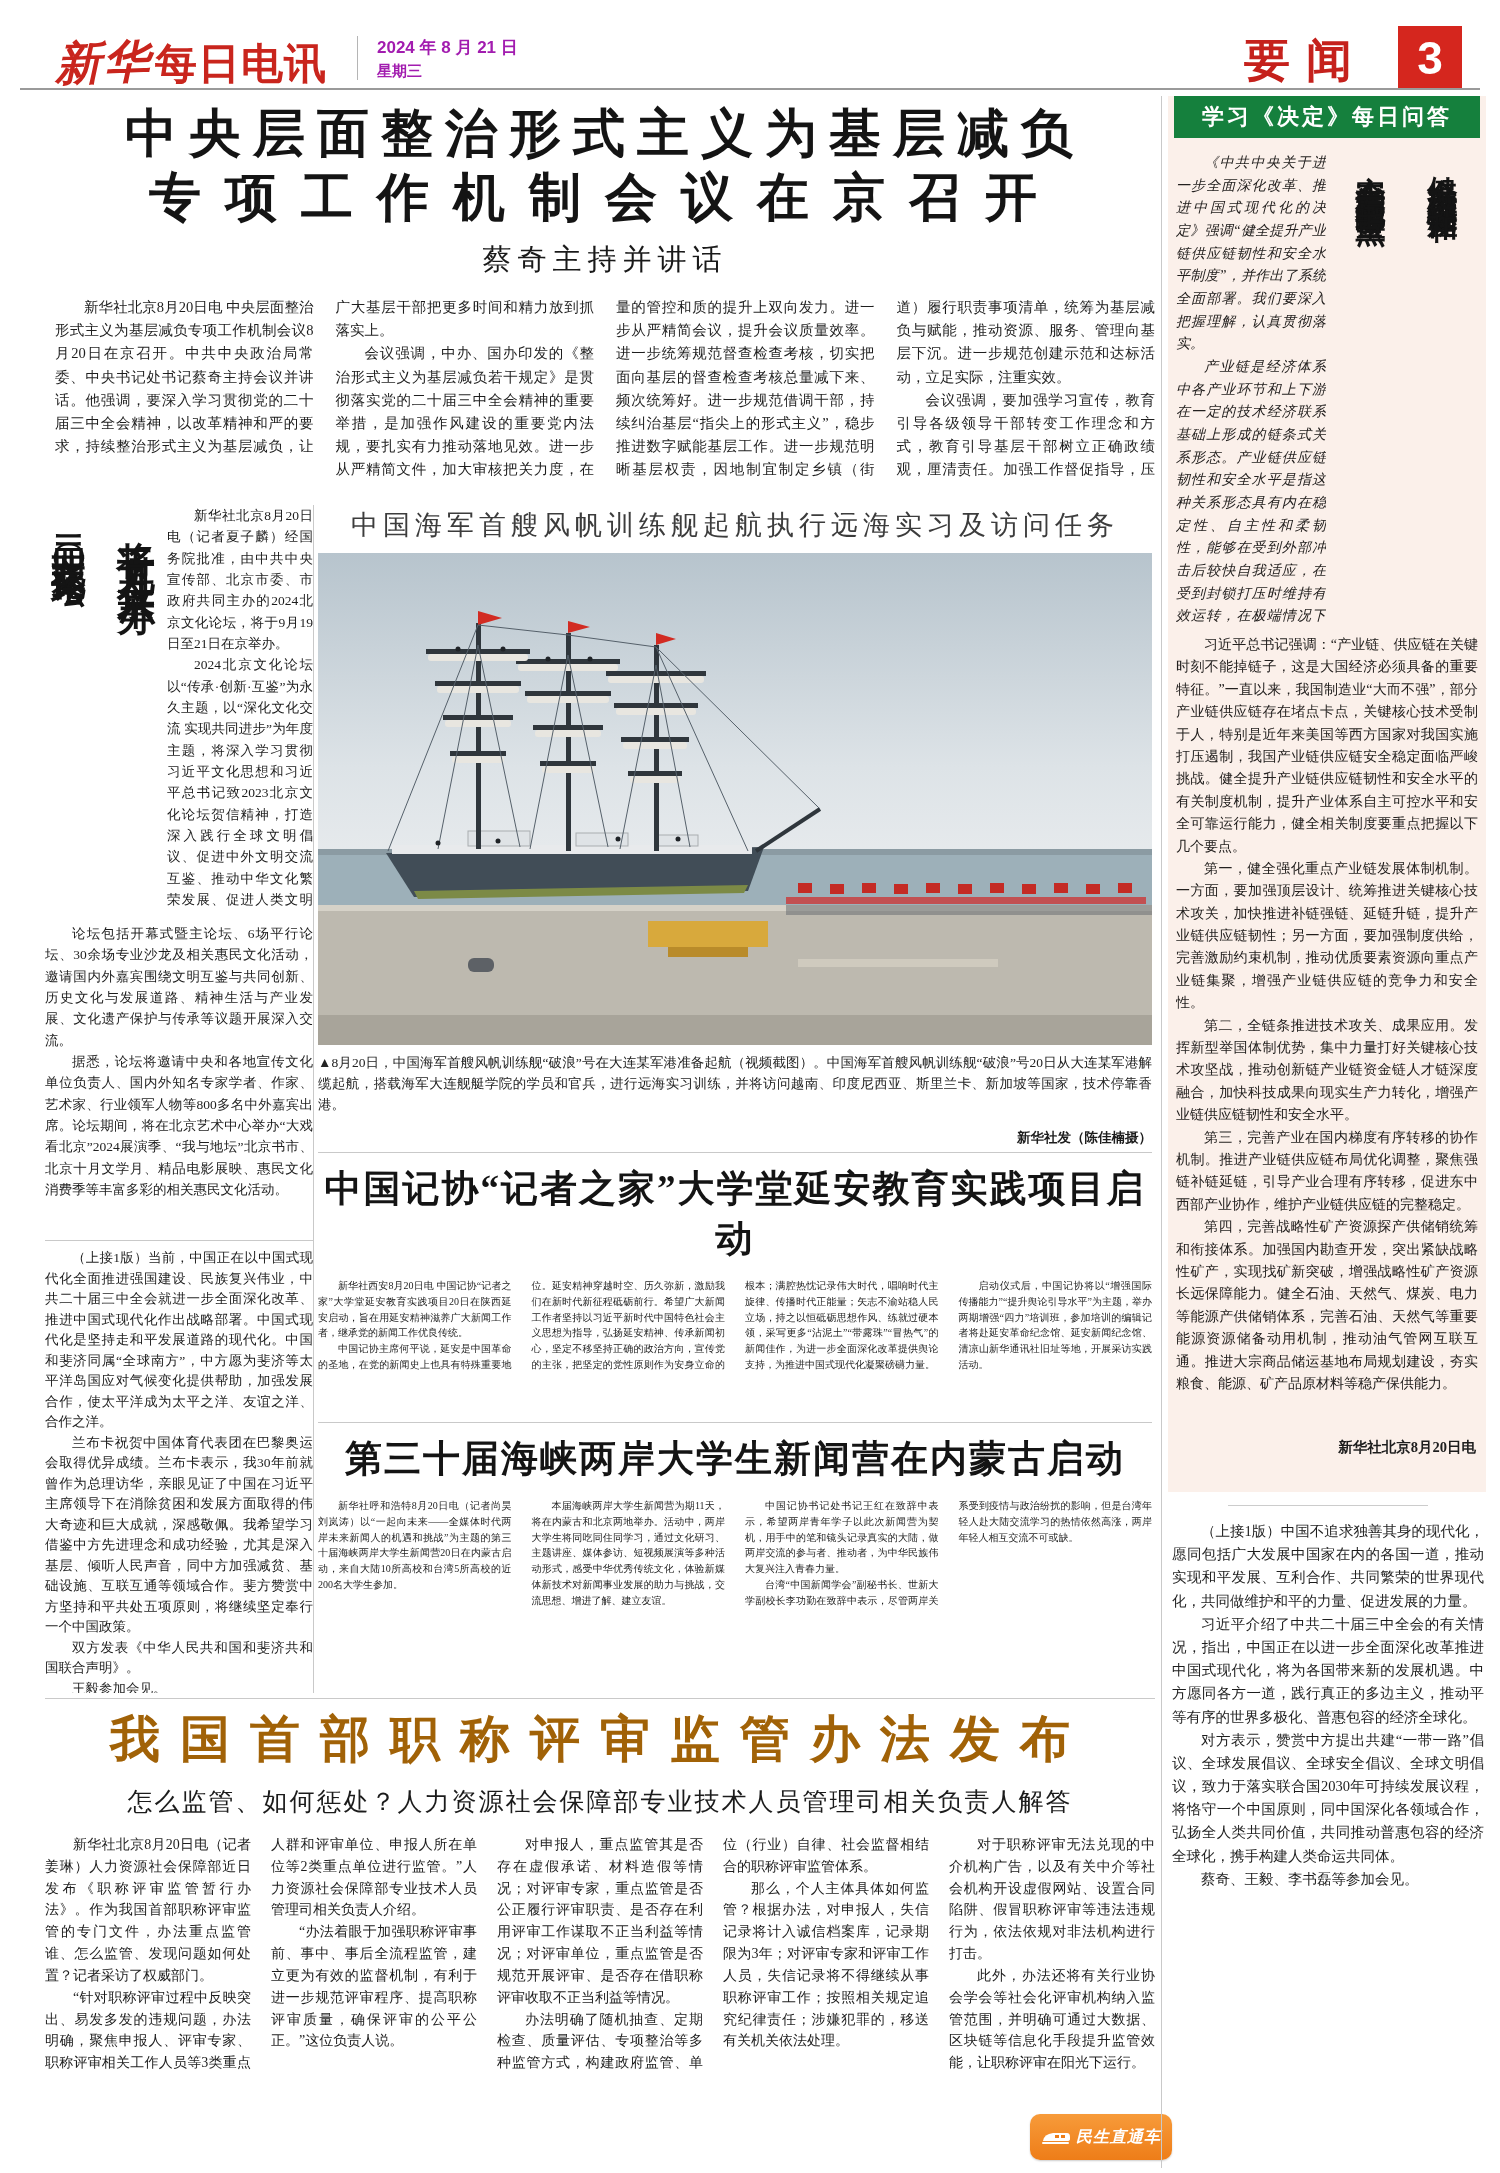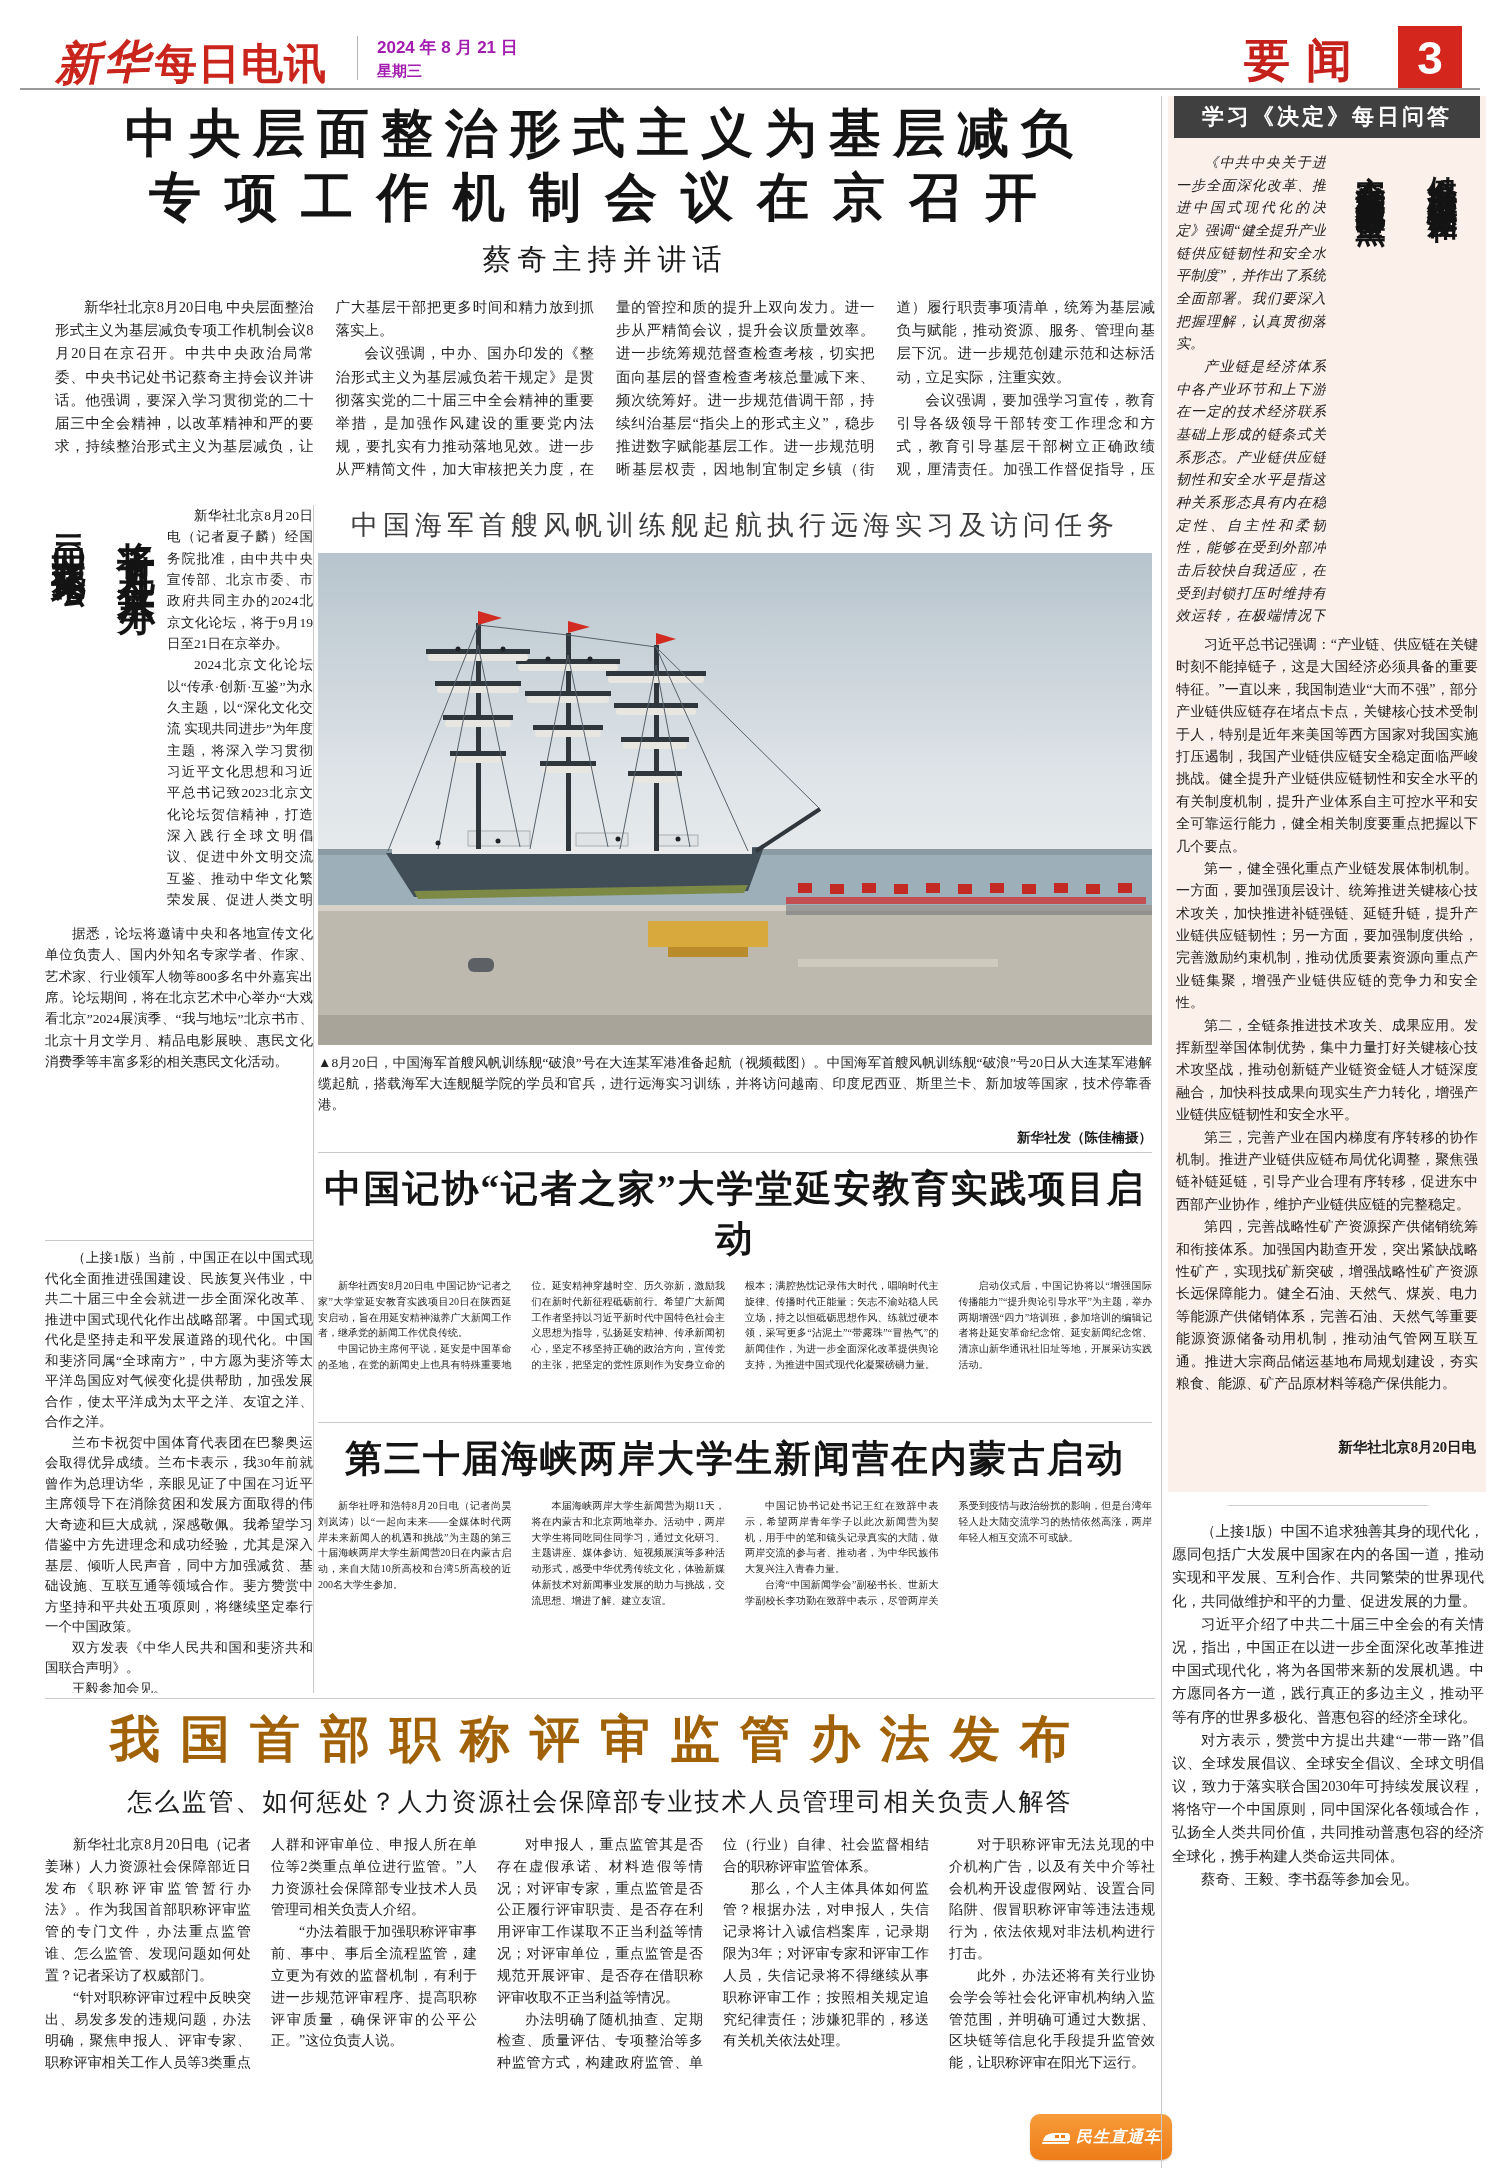--- a/index.html
+++ b/index.html
@@ -25,21 +25,21 @@
   .hline{position:absolute;background:#c9c9c9;height:1px;}
   .vline{position:absolute;background:#c9c9c9;width:1px;}
   
   .top-article{position:absolute;left:55px;top:102px;width:1100px;}
   .top-h1{font-size:52px;font-weight:700;text-align:center;line-height:64px;letter-spacing:12px;color:#141414;margin:0;}
   .top-h1 .l2{letter-spacing:24px;display:block;}
   .top-sub{font-size:29px;text-align:center;margin:10px 0 0 0;letter-spacing:6px;color:#191919;}
   .top-body{margin-top:16px;height:198px;overflow:hidden;column-count:4;column-gap:22px;}
   
   .qa{position:absolute;left:1168px;top:96px;width:318px;height:1396px;background:#fbf0ea;overflow:hidden;}
-  .qa-bar{margin:0 6px;background:#404040;color:#ffffff;font-size:22px;font-weight:700;letter-spacing:3px;
+  .qa-bar{margin:0 6px;background:#15803d;color:#ffffff;font-size:22px;font-weight:700;letter-spacing:3px;
           text-align:center;padding:6px 0;font-family:"Liberation Sans","DejaVu Sans",sans-serif;}
   .qa-top{display:flex;margin-top:14px;padding:0 8px;height:470px;}
   .qa-intro{width:150px;overflow:hidden;font-size:14px;line-height:1.62;text-align:justify;font-style:italic;color:#23201f;}
   .qa-vh{flex:1;display:flex;justify-content:space-around;padding-left:8px;}
   .vtext{writing-mode:vertical-rl;text-orientation:upright;font-weight:700;color:#141414;}
   .qa-vh .vtext{font-size:30px;letter-spacing:3px;}
   .qa-body{margin:12px 8px 0 8px;height:800px;overflow:hidden;font-size:14px;line-height:1.6;text-align:justify;color:#23201f;}
   .qa-signoff{margin:4px 10px 0 0;text-align:right;font-weight:700;font-size:14.5px;}
   
   .cont-divider{position:absolute;left:1228px;top:1505px;width:200px;height:1px;background:#cccccc;}
@@ -142,20 +142,21 @@
       <div class="culture-vh">
         <div class="vtext main">二〇二四北京文化论坛</div>
         <div class="vtext sub">将于九月在京举办</div>
       </div>
       <div class="culture-lead">
           <p class="para">新华社北京8月20日电（记者夏子麟）经国务院批准，由中共中央宣传部、北京市委、市政府共同主办的2024北京文化论坛，将于9月19日至21日在京举办。</p>
           <p class="para">2024北京文化论坛以“传承·创新·互鉴”为永久主题，以“深化文化交流  实现共同进步”为年度主题，将深入学习贯彻习近平文化思想和习近平总书记致2023北京文化论坛贺信精神，打造深入践行全球文明倡议、促进中外文明交流互鉴、推动中华文化繁荣发展、促进人类文明进步的平台。</p>
         </div>
     </div>
     <div class="culture-rest">
+        <p class="para">论坛包括开幕式暨主论坛、6场平行论坛、30余场专业沙龙及相关惠民文化活动，邀请国内外嘉宾围绕文明互鉴与共同创新、历史文化与发展道路、精神生活与产业发展、文化遗产保护与传承等议题开展深入交流。</p>
         <p class="para">据悉，论坛将邀请中央和各地宣传文化单位负责人、国内外知名专家学者、作家、艺术家、行业领军人物等800多名中外嘉宾出席。论坛期间，将在北京艺术中心举办“大戏看北京”2024展演季、“我与地坛”北京书市、北京十月文学月、精品电影展映、惠民文化消费季等丰富多彩的相关惠民文化活动。</p>
       </div>
   </section>
 
   <div class="hline" style="left:45px;top:1240px;width:268px;"></div>
   <section class="fiji">
       <p class="para">（上接1版）当前，中国正在以中国式现代化全面推进强国建设、民族复兴伟业，中共二十届三中全会就进一步全面深化改革、推进中国式现代化作出战略部署。中国式现代化是坚持走和平发展道路的现代化。中国和斐济同属“全球南方”，中方愿为斐济等太平洋岛国应对气候变化提供帮助，加强发展合作，使太平洋成为太平之洋、友谊之洋、合作之洋。</p>
       <p class="para">兰布卡祝贺中国体育代表团在巴黎奥运会取得优异成绩。兰布卡表示，我30年前就曾作为总理访华，亲眼见证了中国在习近平主席领导下在消除贫困和发展方面取得的伟大奇迹和巨大成就，深感敬佩。我希望学习借鉴中方先进理念和成功经验，尤其是深入基层、倾听人民声音，同中方加强减贫、基础设施、互联互通等领域合作。斐方赞赏中方坚持和平共处五项原则，将继续坚定奉行一个中国政策。</p>
       <p class="para">双方发表《中华人民共和国和斐济共和国联合声明》。</p>
       <p class="para">王毅参加会见。</p>

